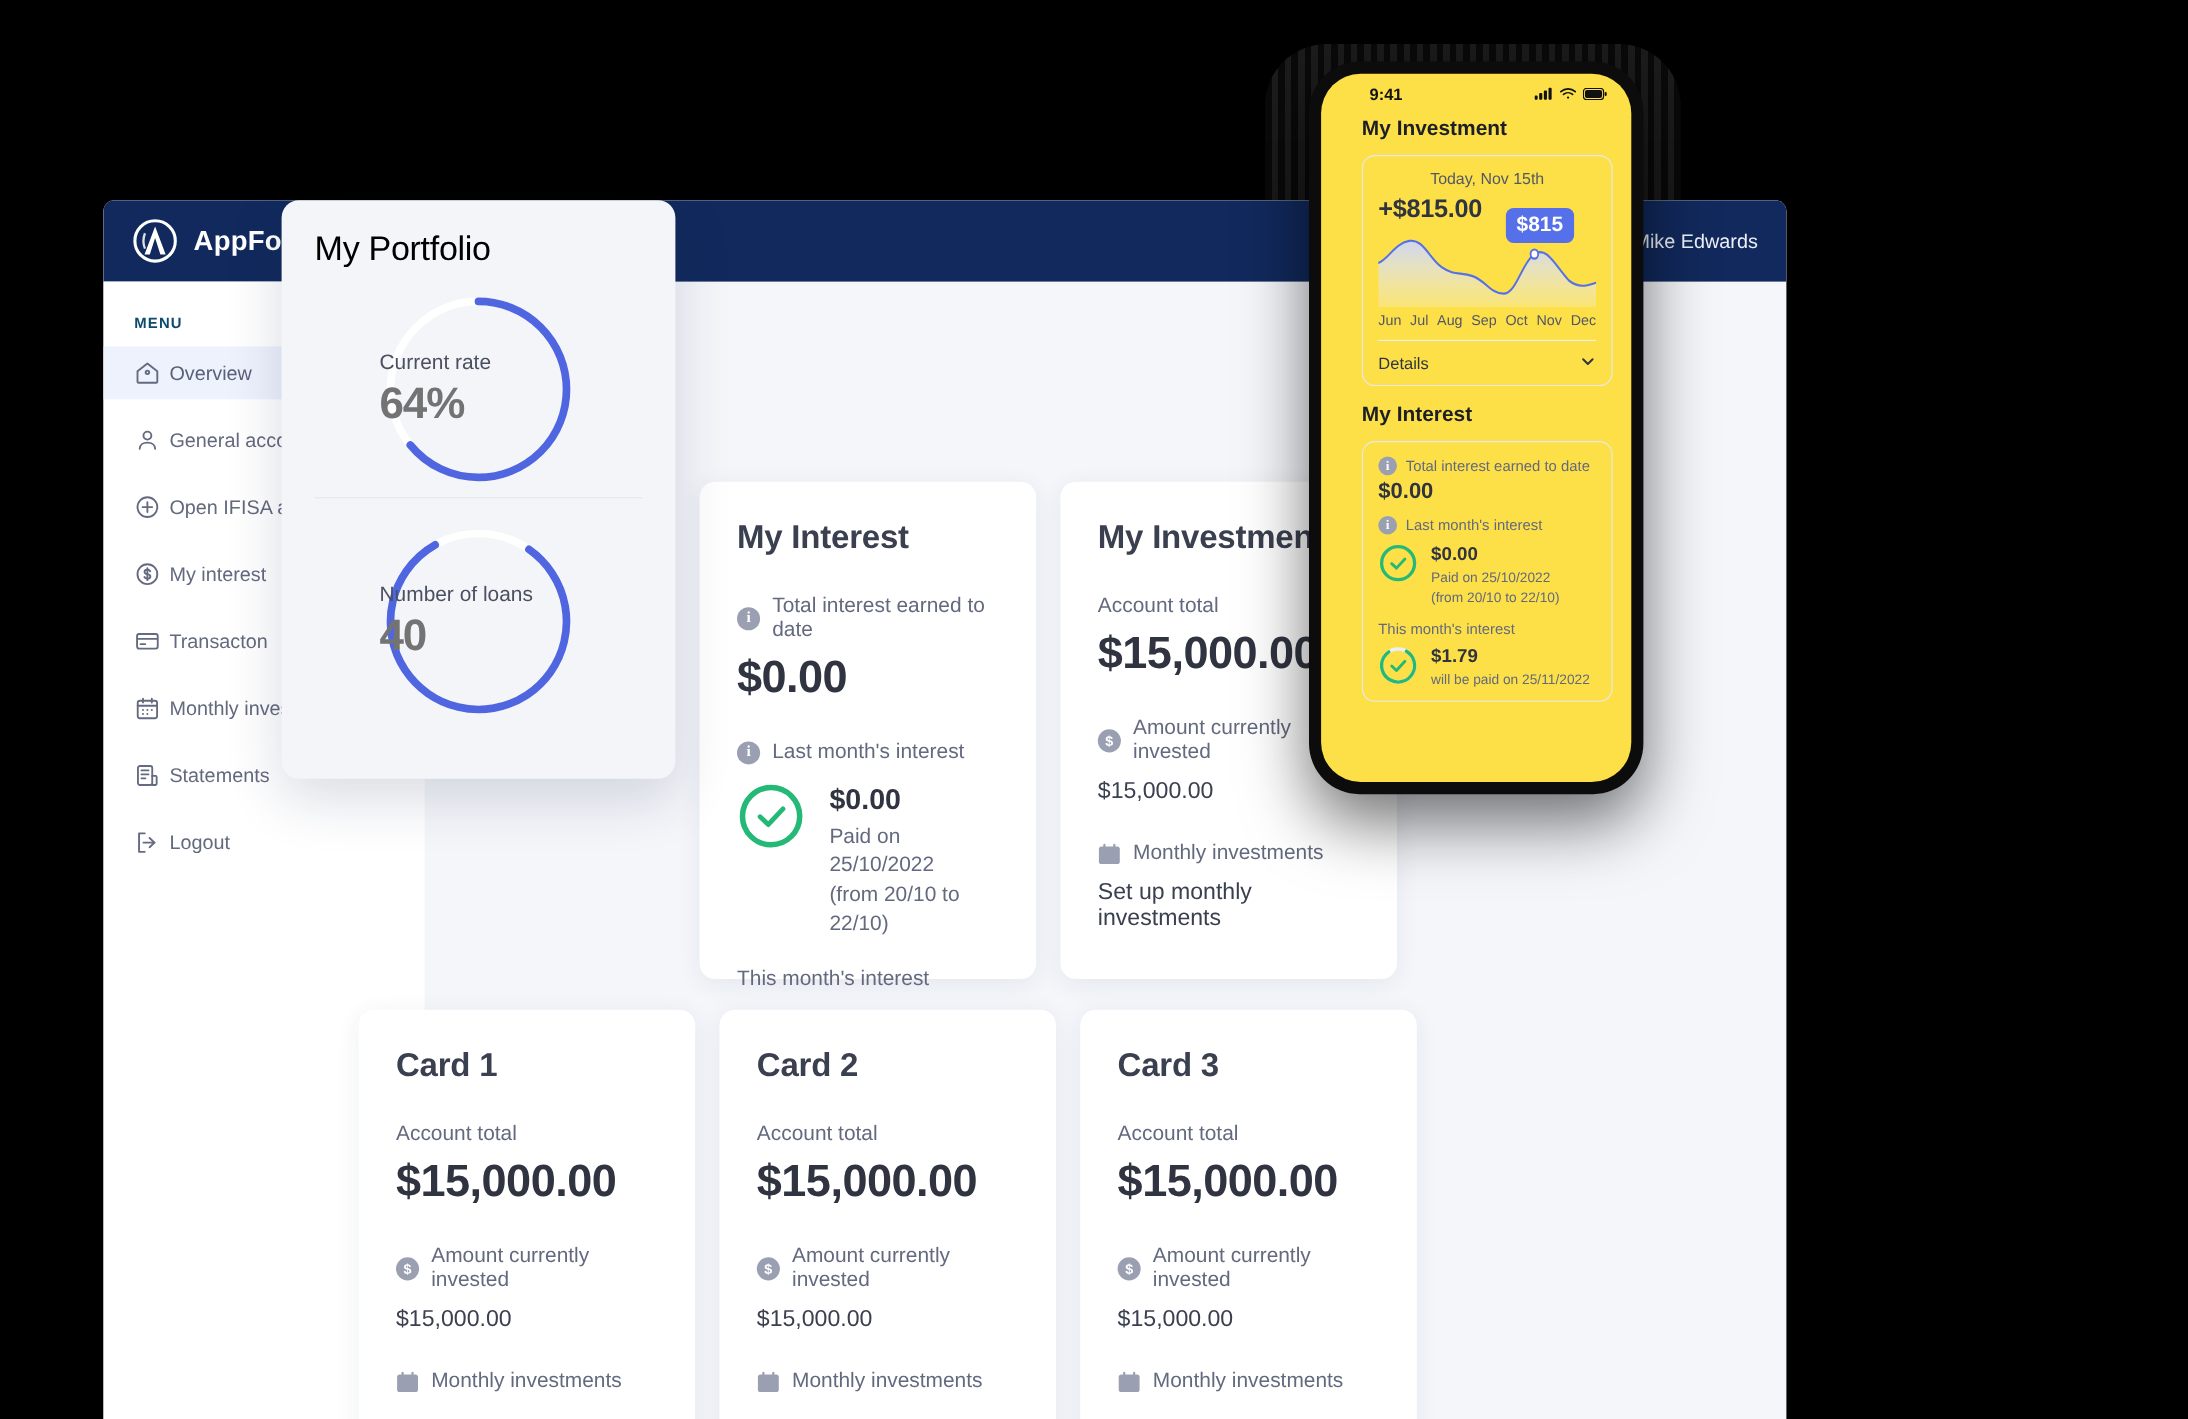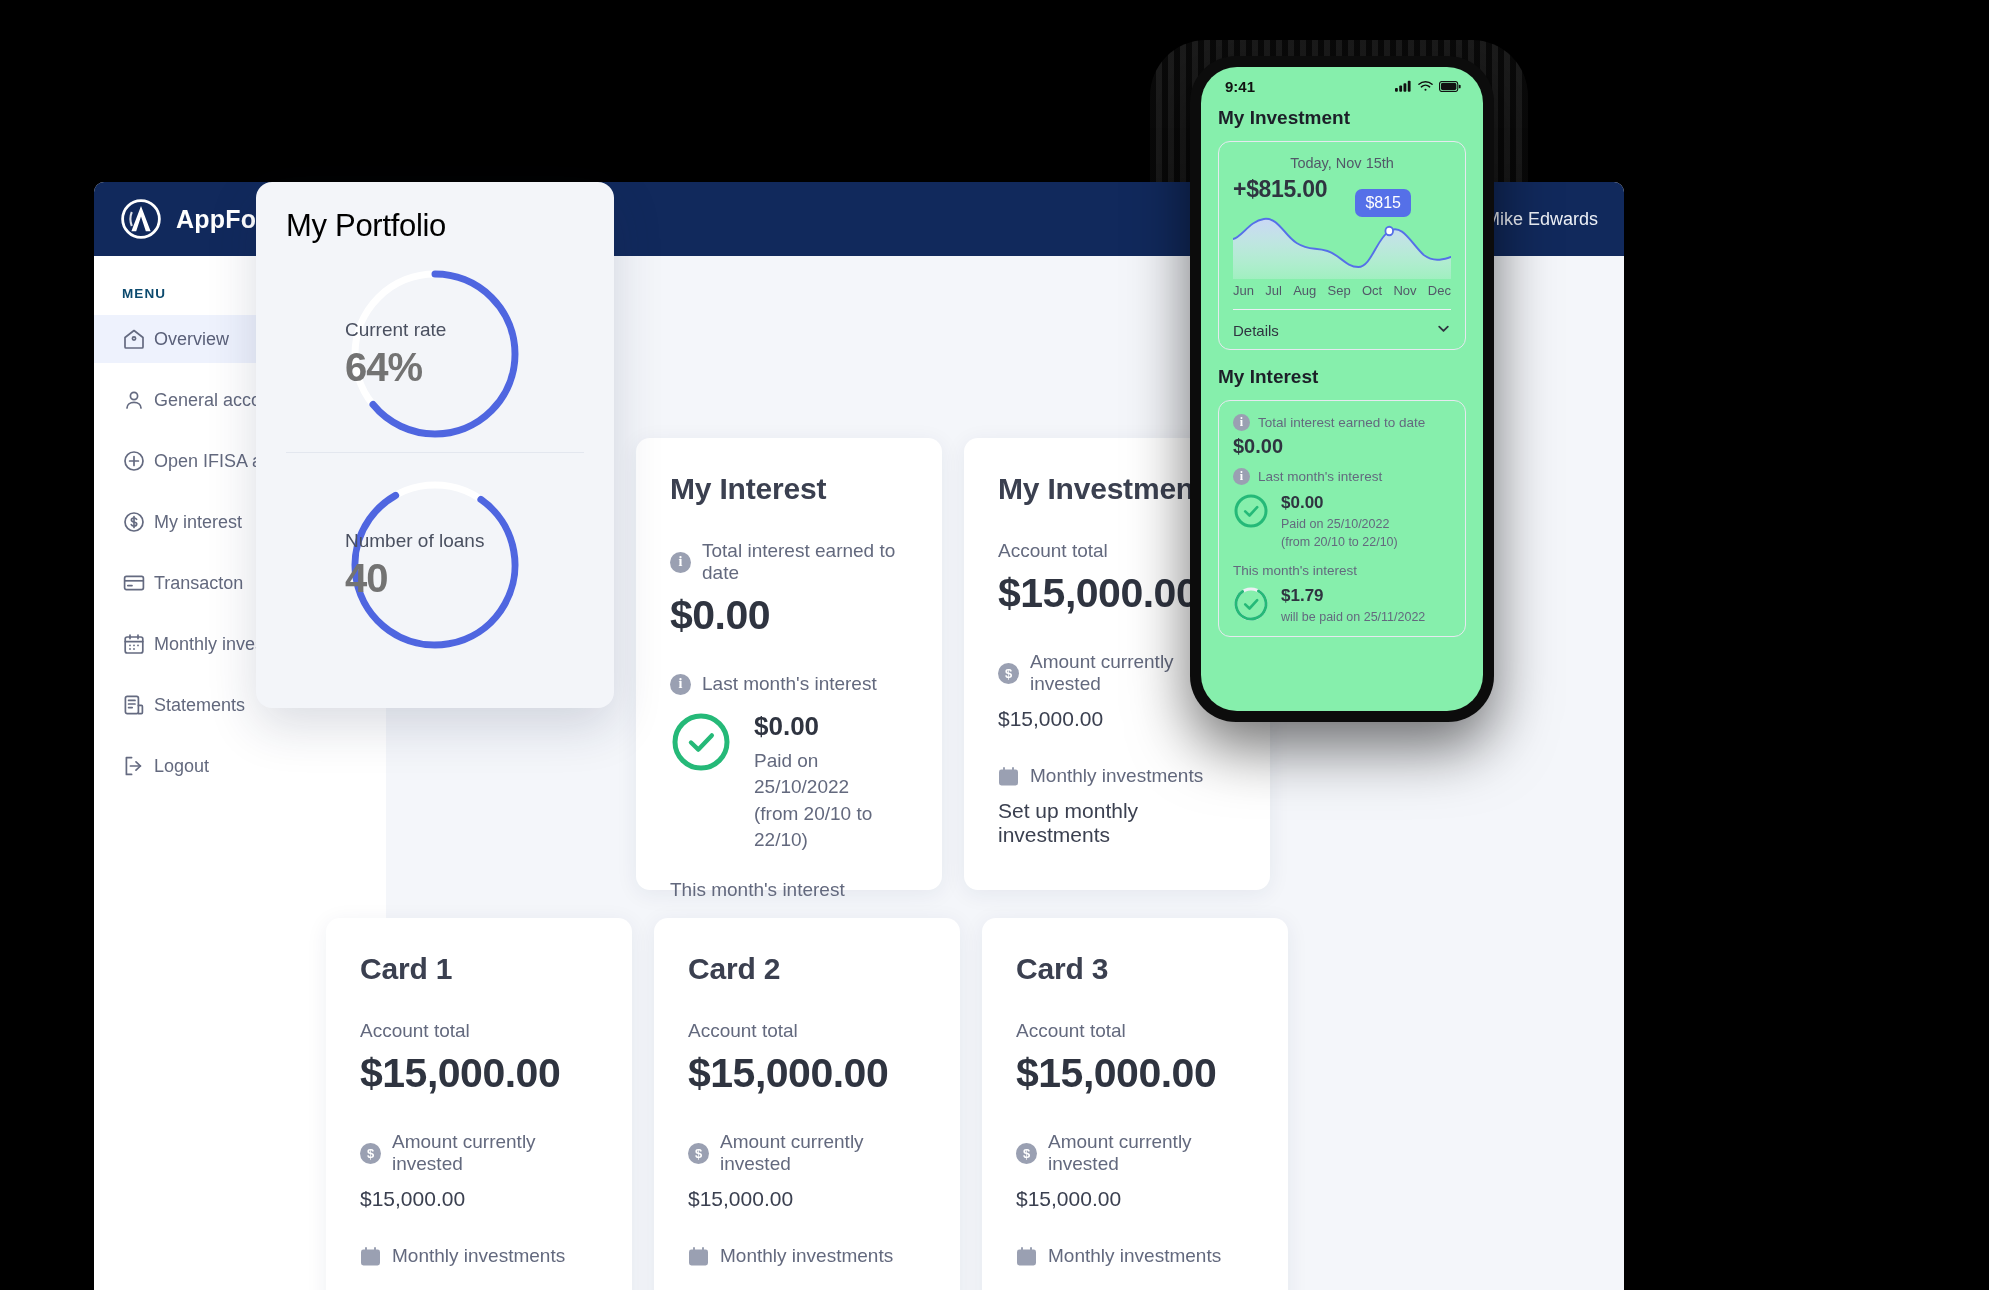--- a/index.html
+++ b/index.html
@@ -117,39 +117,40 @@
     background: repeating-linear-gradient(90deg,#0a0a0a 0 6px,#1d1d1d 6px 12px);
     opacity:.95;
   }
   .phone {
     position:absolute; left: 1190px; top: 56px; width: 304px; height: 666px;
     background:#0c0c0c; border-radius: 46px; padding: 11px;
     box-shadow: 0 26px 60px rgba(0,0,0,.55);
     z-index: 40;
   }
   .phone-screen {
-    width:100%; height:100%; background:#86efac; border-radius: 36px; overflow:hidden;
+    width:100%; height:100%; background:#fde047; border-radius: 36px; overflow:hidden;
     position:relative;
+    padding-left:20px;
   }
   .status-bar {
     height: 38px; display:flex; align-items:center; justify-content:space-between;
     padding: 0 22px 0 24px; font-size:15px; color:#111; font-weight:700;
   }
   .sb-right { display:flex; align-items:center; gap:6px; }
   .p-body { padding: 0 17px; }
   .p-title { font-size: 19px; font-weight:700; color:#1c1f28; margin-top: 2px; }
   .p-card {
     margin-top: 12px; border:1px solid #e6e9f0; border-radius: 12px; padding: 13px 14px 10px 14px;
   }
   .p-date { font-size: 14.5px; color:#525868;text-align:center; }
   .p-amt { font-size: 23px; font-weight:700; color:#2f3440; margin-top: 5px; letter-spacing:-.3px; }
   .p-chart { position:relative; margin-top: 2px; height: 74px; }
   .tip {
-    position:absolute; right: 40px; top: -16px; background:#5570e8; color:#fff;
-    font-size: 16px; font-weight:400; border-radius: 7px; padding: 5px 10px;
+    position:absolute; right: 20px; top: -16px; background:#5570e8; color:#fff;
+    font-size: 19px; font-weight:700; border-radius: 7px; padding: 5px 10px;
   }
   .p-months { display:flex; justify-content:space-between; font-size:13px; color:#525868; margin-top:4px; }
   .p-details {
     display:flex; align-items:center; justify-content:space-between;
     border-top:1px solid #eceff4; margin-top: 11px; padding-top: 11px;
     font-size: 15px; color:#2f3440;
   }
   .p-sec-title { font-size:19px; font-weight:700; color:#1c1f28; margin-top: 16px; }
   .p-row { display:flex; align-items:center; gap:8px; }
   .p-row .sm { font-size:13.5px; color:#63697e; }

